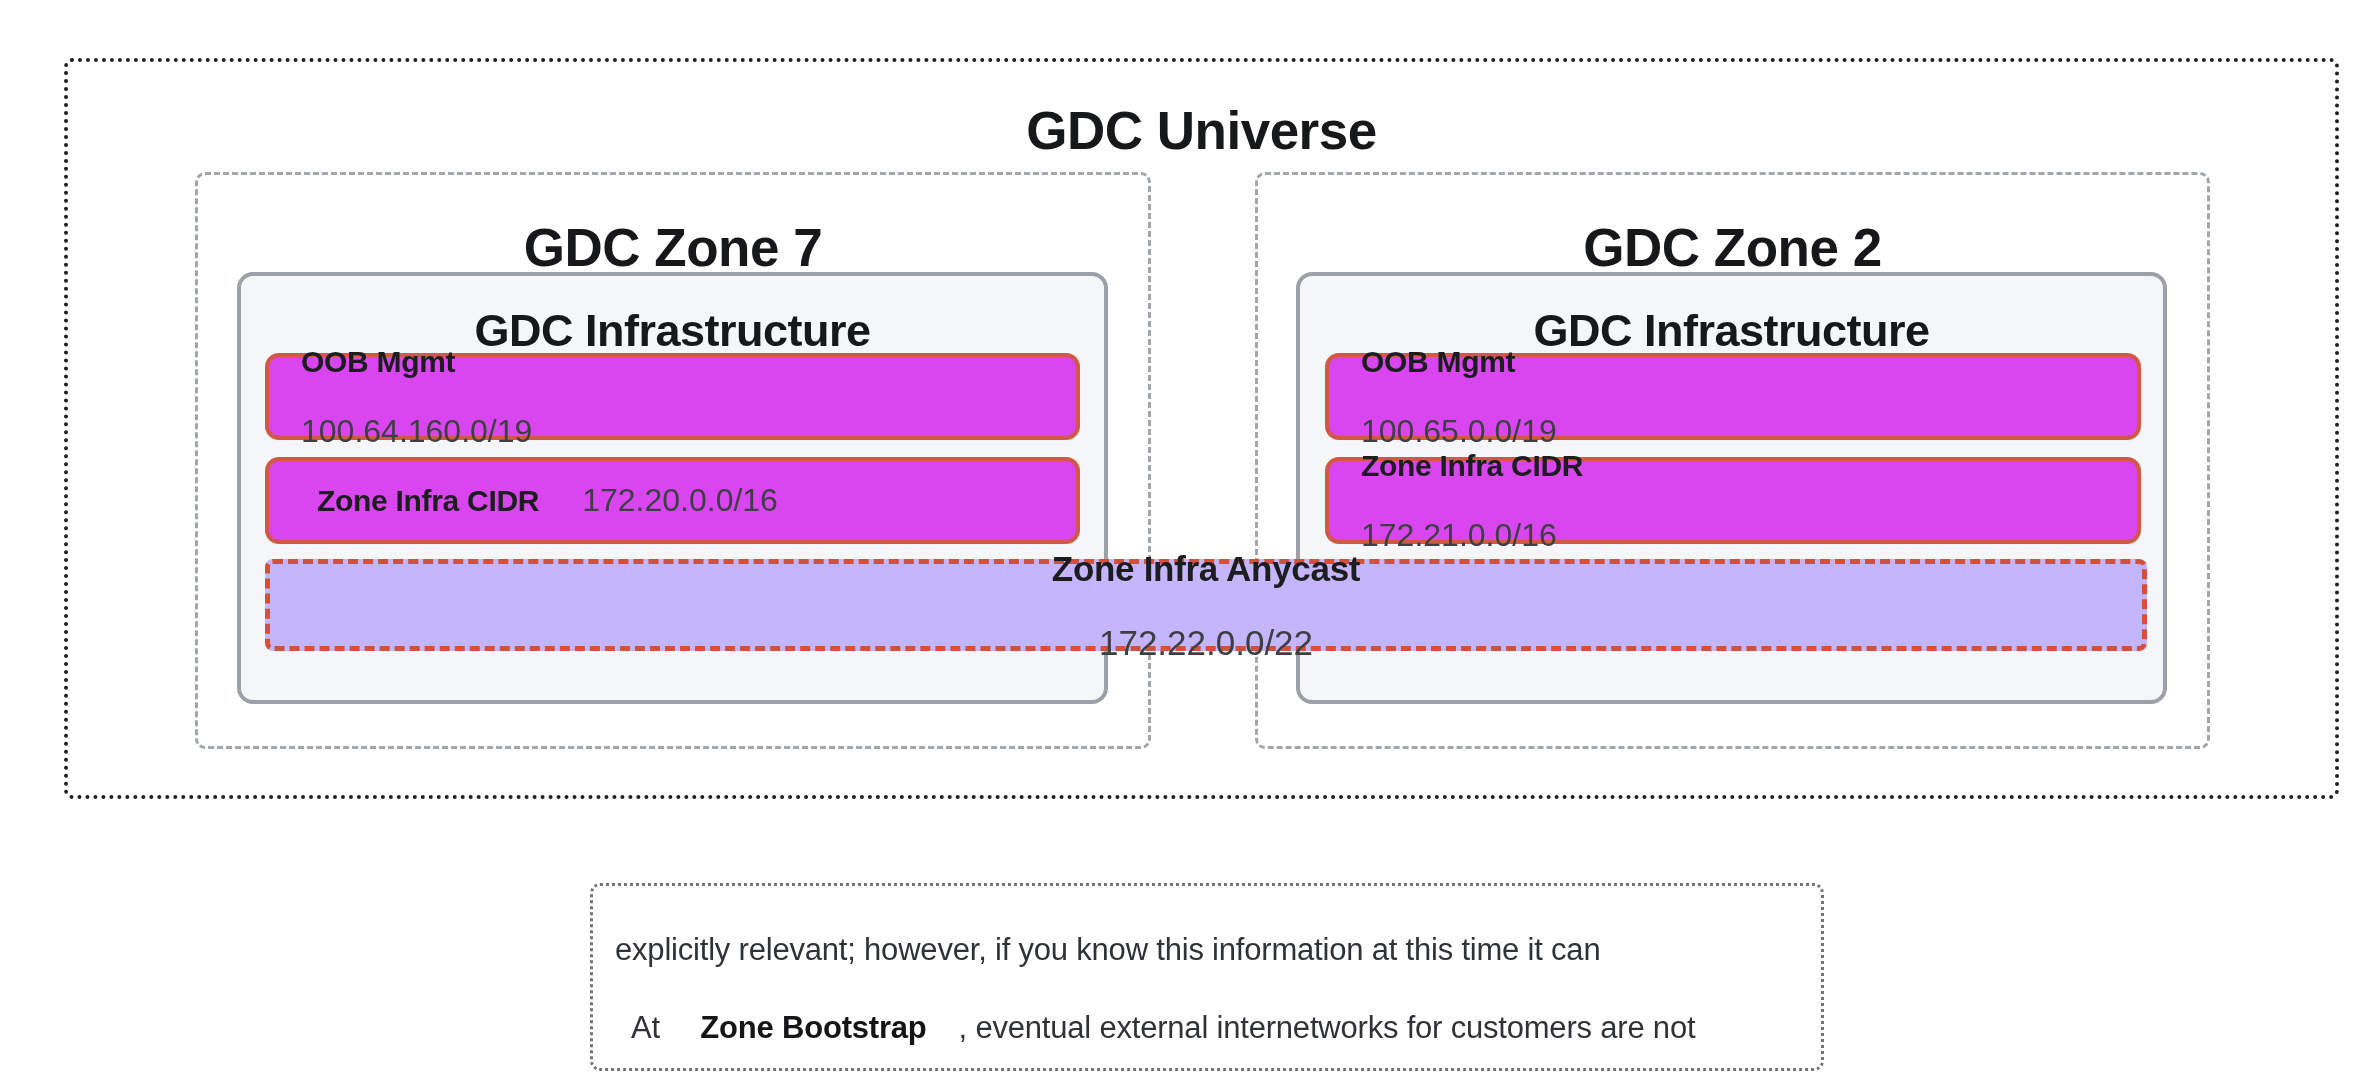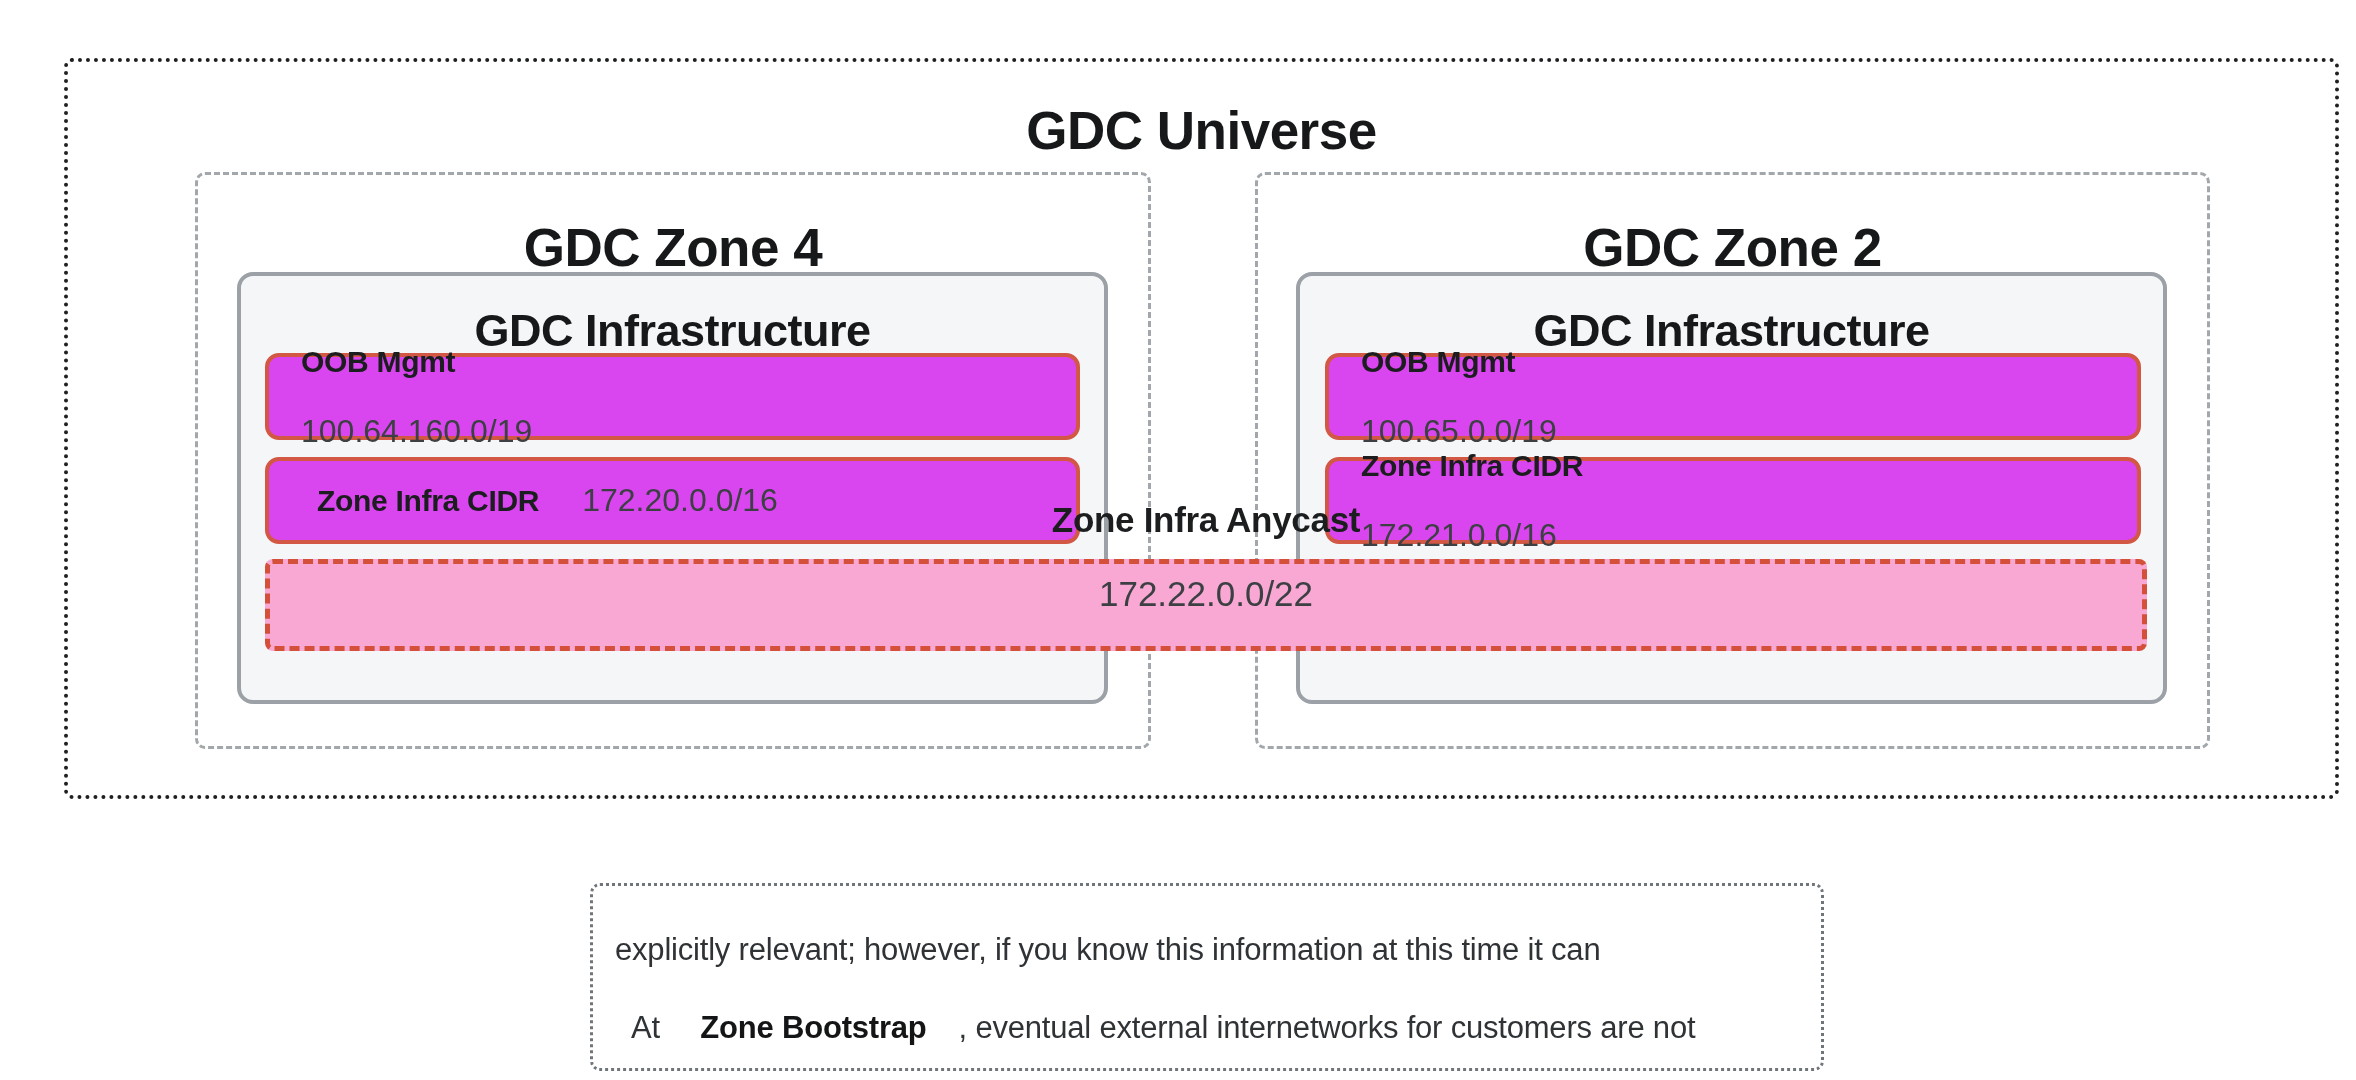--- a/index.html
+++ b/index.html
@@ -54,22 +54,22 @@
   .redbox.oob  { top:77px; }
   .redbox.cidr { top:181px; }
   .redbox .lbl { font-size:30px; font-weight:700; color:#1b1d1f; letter-spacing:-0.3px; line-height:38px; }
   .redbox .val { font-size:32px; font-weight:400; color:#3c4043; line-height:37px; }
   .cidr-line { display:flex; align-items:baseline; justify-content:center; }
   .cidr-line .val { margin-left:11px; }
 
   
   .anycast {
     position:absolute; left:197px; top:497px; width:1882px; height:92px;
-    background:#f9a8d4; border:5px dashed #d4503a; border-radius:8px;
-    display:flex; flex-direction:column; align-items:center; justify-content:flex-end;
+    background:#c4b5fd; border:5px dashed #d4503a; border-radius:8px;
+    display:flex; flex-direction:column; align-items:center; justify-content:center;
     text-align:center; z-index:5;
   }
   .anycast .lbl { font-size:35px; font-weight:700; color:#1b1d1f; letter-spacing:-0.3px; line-height:42px; }
   .anycast .val { font-size:35px; font-weight:400; color:#3c4043; line-height:41px; }
 
   
   .note {
     position:absolute; left:558px; top:851px; width:1234px; height:188px;
     border:3px dotted #70757a; border-radius:10px;
     padding:25px 10px 0 6px;
@@ -80,21 +80,21 @@
 </style>
 </head>
 <body>
 
 <div class="canvas">
 
   <div class="universe">
     <div class="universe-title">GDC Universe</div>
 
     <div class="zone z1">
-      <div class="zone-title">GDC Zone 4</div>
+      <div class="zone-title">GDC Zone 7</div>
       <div class="infra">
         <div class="infra-title">GDC Infrastructure</div>
 
         <div class="redbox oob">
           <div class="lbl">OOB Mgmt</div>
           <div class="val">100.64.160.0/19</div>
         </div>
 
         <div class="redbox cidr">
           <div class="cidr-line">

